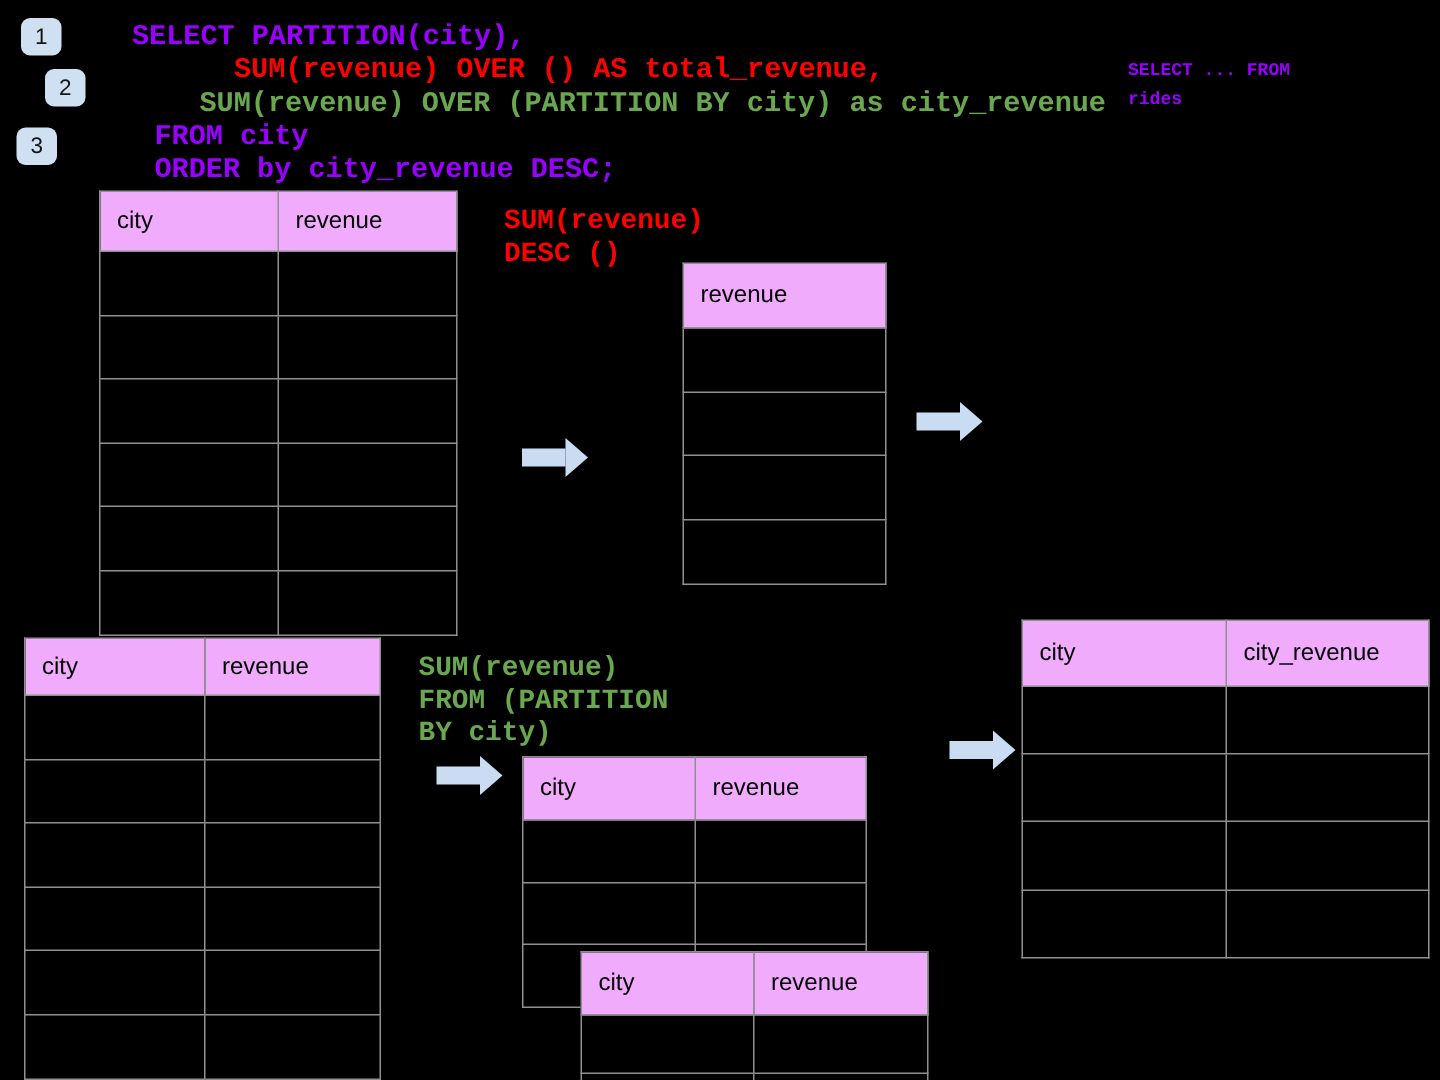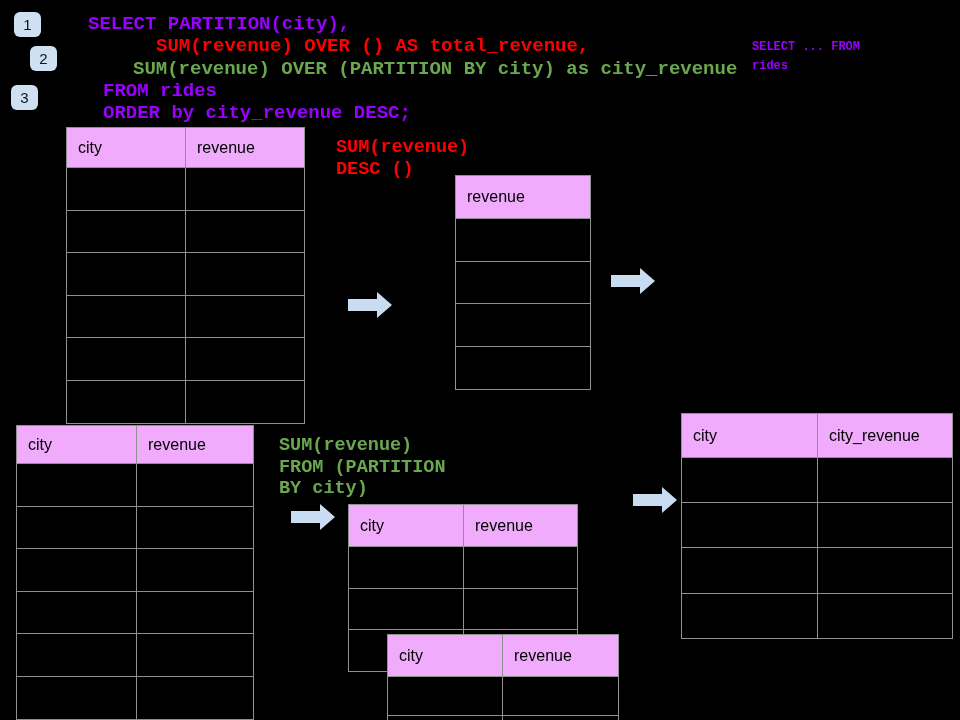--- a/index.html
+++ b/index.html
@@ -43,21 +43,21 @@
 
 <div class="canvas">
 
   <div class="badge" style="left:14px;top:12px">1</div>
   <div class="badge" style="left:30px;top:46px">2</div>
   <div class="badge" style="left:11px;top:85px">3</div>
 
   <div class="code c-purple" style="left:88px;top:13px">SELECT PARTITION(city),</div>
   <div class="code c-red" style="left:133px;top:35px">SUM(revenue) OVER () AS total_revenue,</div>
   <div class="code c-green" style="left:133px;top:58px">SUM(revenue) OVER (PARTITION BY city) as city_revenue</div>
-  <div class="code c-purple" style="left:103px;top:80px">FROM rides</div>
+  <div class="code c-purple" style="left:103px;top:80px">FROM city</div>
   <div class="code c-purple" style="left:103px;top:102px">ORDER by city_revenue DESC;</div>
 
   <div class="code side c-purple" style="left:752px;top:38px">SELECT ... FROM</div>
   <div class="code side c-purple" style="left:752px;top:57px">rides</div>
 
   <div class="code ann c-red" style="left:313px;top:137px">SUM(revenue)</div>
   <div class="code ann c-red" style="left:313px;top:159px">DESC ()</div>
 
   <div class="code ann c-green" style="left:279px;top:435px">SUM(revenue)</div>
   <div class="code ann c-green" style="left:279px;top:457px">FROM (PARTITION</div>

